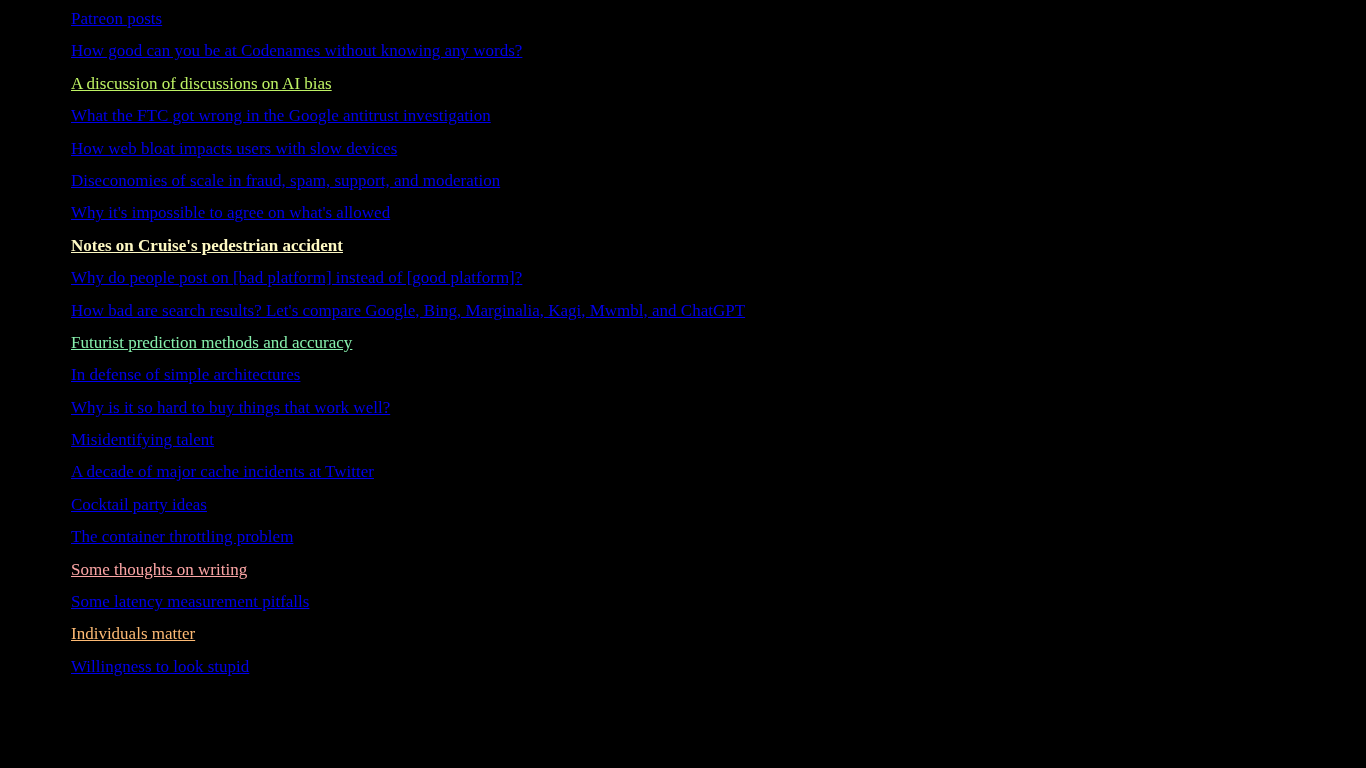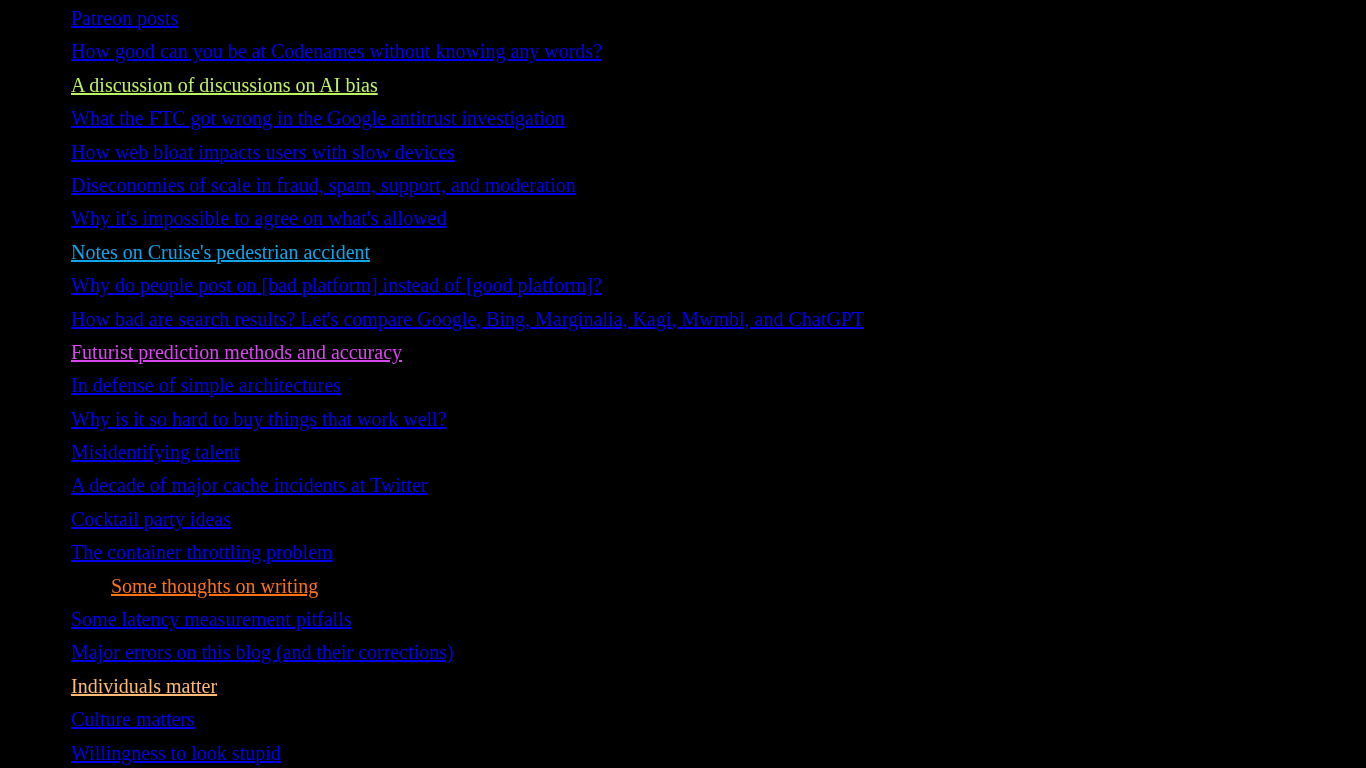--- a/index.html
+++ b/index.html
@@ -16,46 +16,44 @@
   .post-list {
     padding: 9px 0 0 71px;
   }
   .post-item {
     line-height: 19px;
     margin: 0 0 13.4px 0;
     white-space: nowrap;
   }
   .post-link {
     color: #0000EE;
-    font-size: 20px;
+    font-size: 17px;
     font-family: "Liberation Serif", serif;
     text-decoration: underline;
     cursor: pointer;
   }
 </style>
 </head>
 <body style="background: rgb(0, 0, 0);">
 
 <div class="post-list">
     <div class="post-item"><a class="post-link" style="color: rgb(0, 0, 238);">Patreon posts</a></div>
     <div class="post-item"><a class="post-link" style="color: rgb(0, 0, 238);">How good can you be at Codenames without knowing any words?</a></div>
     <div class="post-item"><a class="post-link" style="color: #bef264;">A discussion of discussions on AI bias</a></div>
     <div class="post-item"><a class="post-link" style="color: rgb(0, 0, 238);">What the FTC got wrong in the Google antitrust investigation</a></div>
     <div class="post-item"><a class="post-link" style="color: rgb(0, 0, 238);">How web bloat impacts users with slow devices</a></div>
     <div class="post-item"><a class="post-link" style="color: rgb(0, 0, 238); margin-top: 36px;">Diseconomies of scale in fraud, spam, support, and moderation</a></div>
     <div class="post-item"><a class="post-link" style="color: rgb(0, 0, 238);">Why it's impossible to agree on what's allowed</a></div>
-    <div class="post-item"><a class="post-link" style="color: #0ea5e9;">Notes on Cruise's pedestrian accident</a></div>
+    <div class="post-item"><a class="post-link" style="color: #fef9c3; font-weight: bold;">Notes on Cruise's pedestrian accident</a></div>
     <div class="post-item"><a class="post-link" style="color: rgb(0, 0, 238);">Why do people post on [bad platform] instead of [good platform]?</a></div>
     <div class="post-item"><a class="post-link" style="color: rgb(0, 0, 238); text-decoration: underline;">How bad are search results? Let's compare Google, Bing, Marginalia, Kagi, Mwmbl, and ChatGPT</a></div>
-    <div class="post-item"><a class="post-link" style="color: #d946ef; text-align: right;">Futurist prediction methods and accuracy</a></div>
+    <div class="post-item"><a class="post-link" style="color: #86efac; text-align: right;">Futurist prediction methods and accuracy</a></div>
     <div class="post-item"><a class="post-link" style="color: rgb(0, 0, 238);">In defense of simple architectures</a></div>
     <div class="post-item"><a class="post-link" style="color: rgb(0, 0, 238);">Why is it so hard to buy things that work well?</a></div>
     <div class="post-item"><a class="post-link" style="color: rgb(0, 0, 238);">Misidentifying talent</a></div>
     <div class="post-item"><a class="post-link" style="color: rgb(0, 0, 238); margin-top: 40px;">A decade of major cache incidents at Twitter</a></div>
     <div class="post-item"><a class="post-link" style="color: rgb(0, 0, 238);">Cocktail party ideas</a></div>
     <div class="post-item"><a class="post-link" style="color: rgb(0, 0, 238);">The container throttling problem</a></div>
-    <div class="post-item"><a class="post-link" style="color: #f97316; margin-left: 40px;">Some thoughts on writing</a></div>
+    <div class="post-item"><a class="post-link" style="color: #fca5a5;">Some thoughts on writing</a></div>
     <div class="post-item"><a class="post-link" style="color: rgb(0, 0, 238);">Some latency measurement pitfalls</a></div>
-    <div class="post-item"><a class="post-link" style="color: rgb(0, 0, 238);">Major errors on this blog (and their corrections)</a></div>
     <div class="post-item"><a class="post-link" style="color: #fdba74;">Individuals matter</a></div>
-    <div class="post-item"><a class="post-link" style="color: rgb(0, 0, 238);">Culture matters</a></div>
     <div class="post-item"><a class="post-link" style="color: rgb(0, 0, 238);">Willingness to look stupid</a></div>
   </div>
 
 </body></html>

